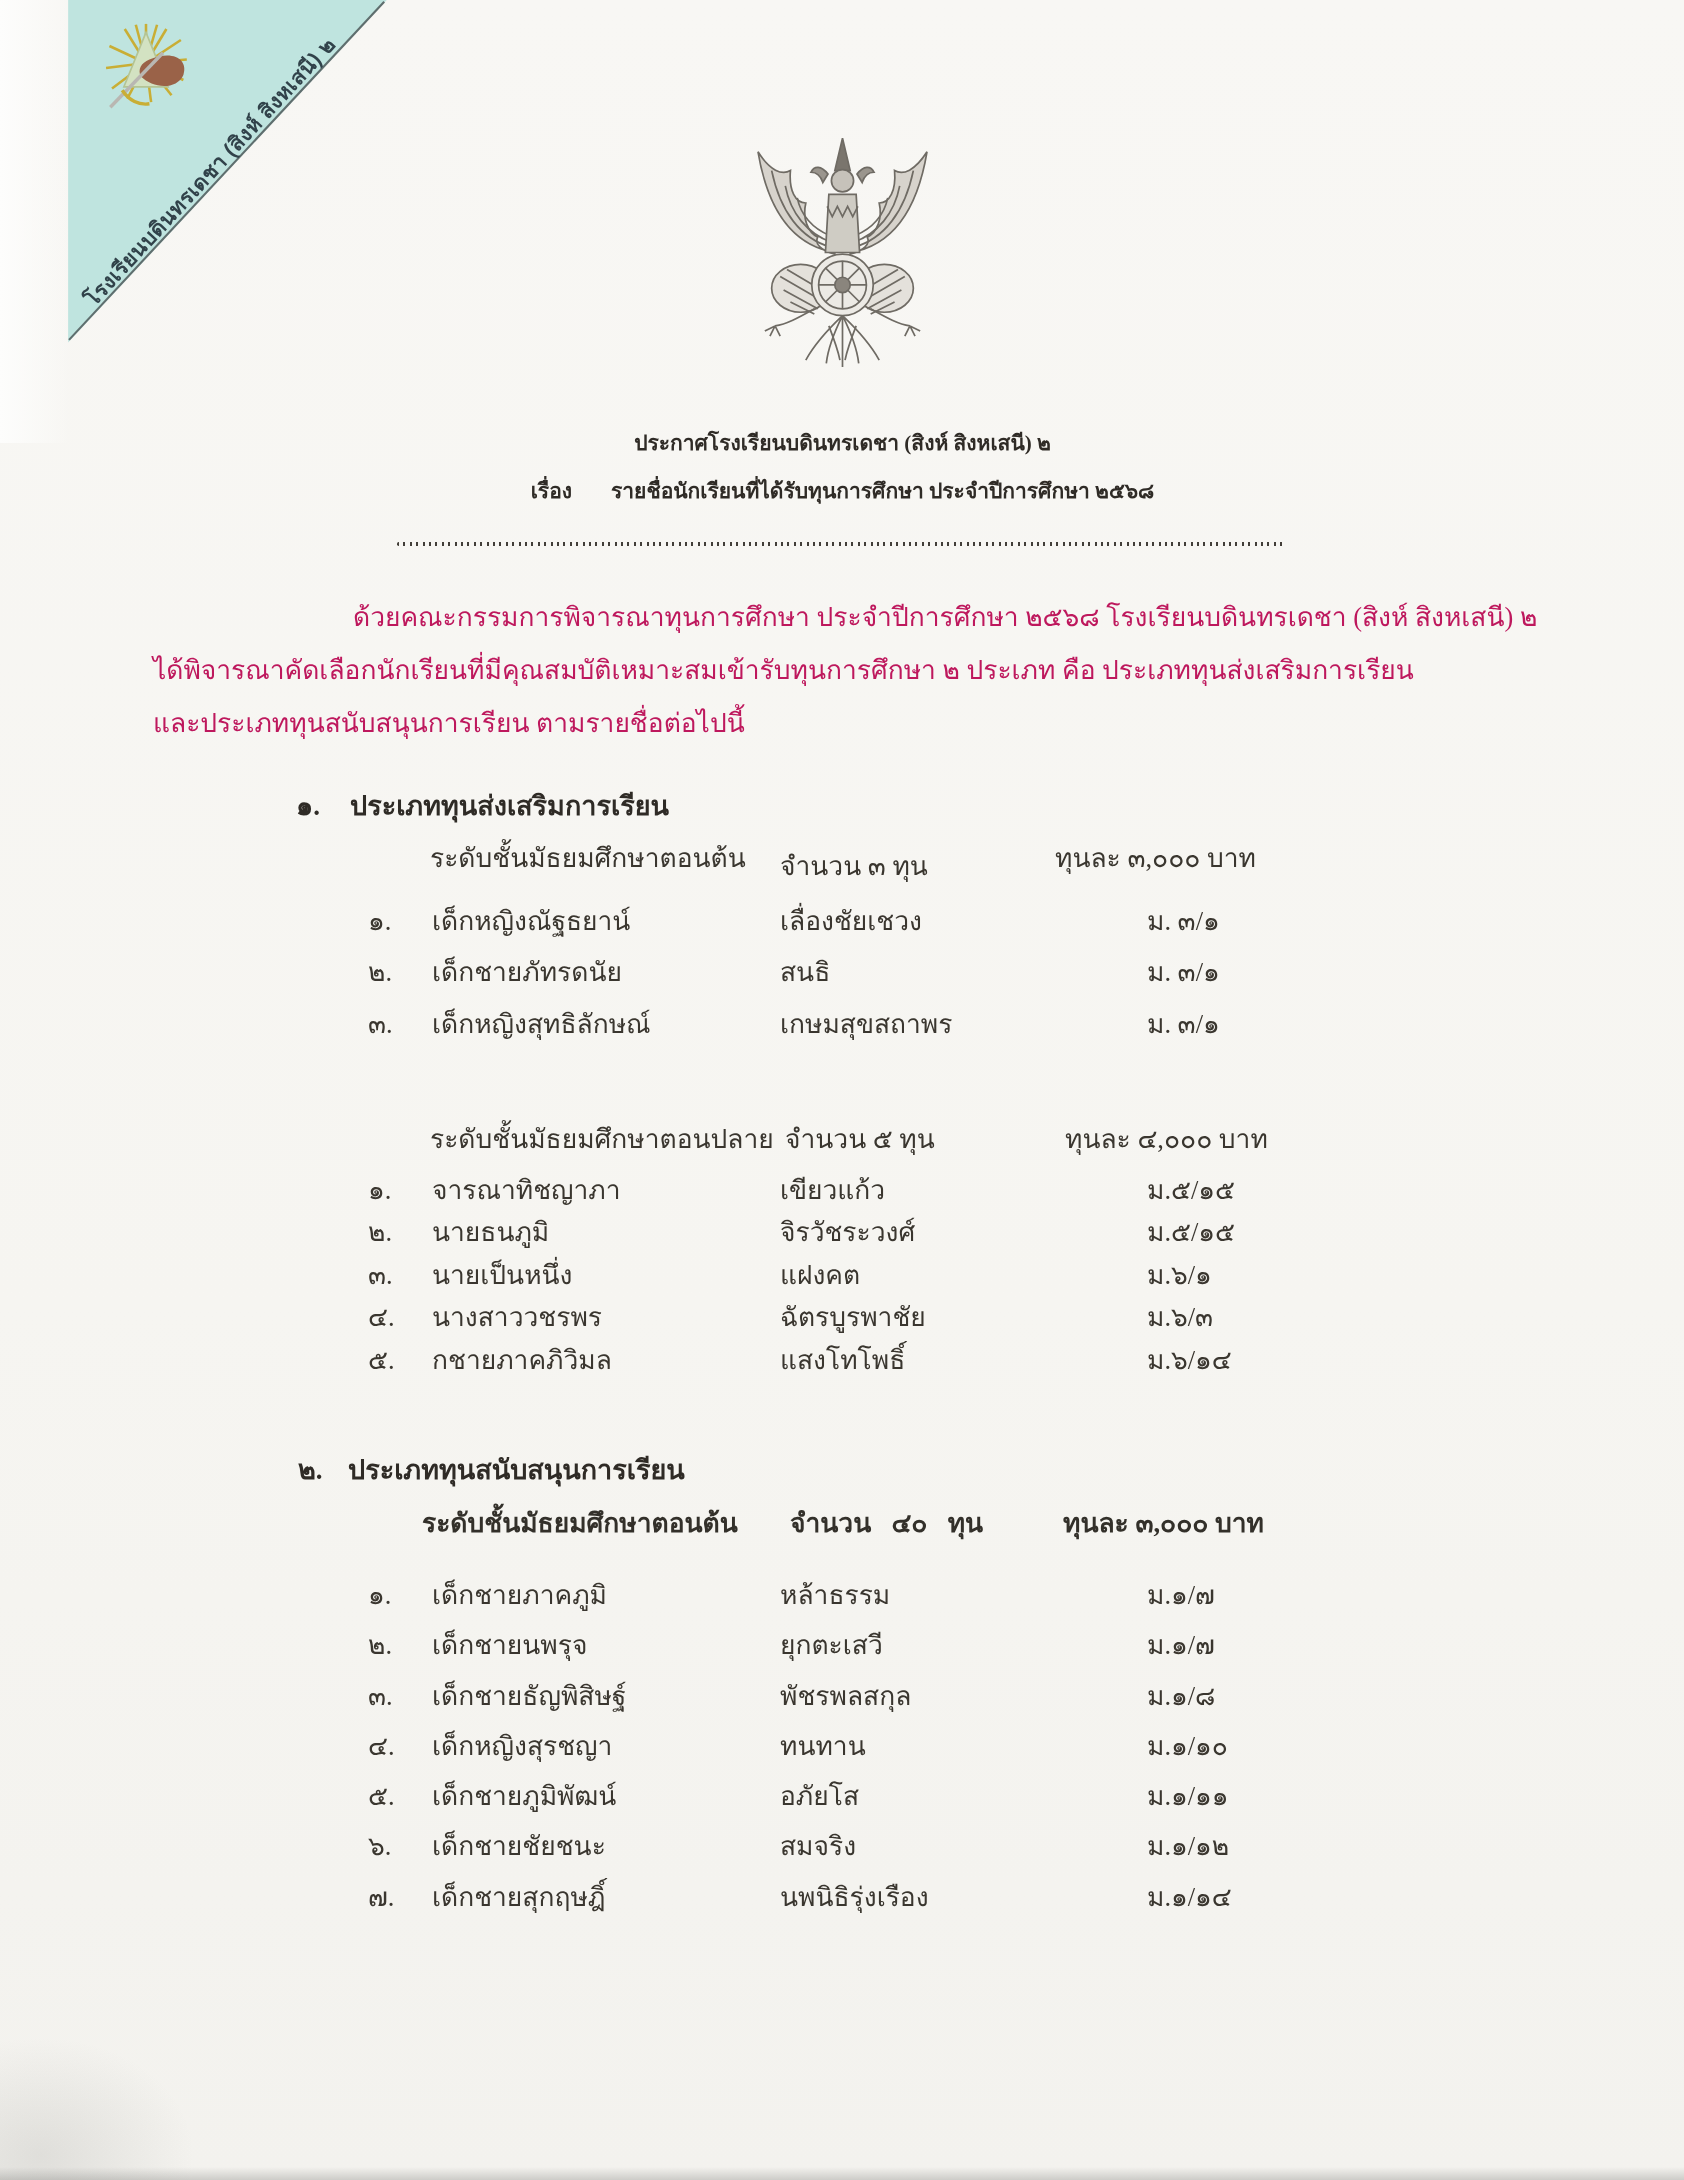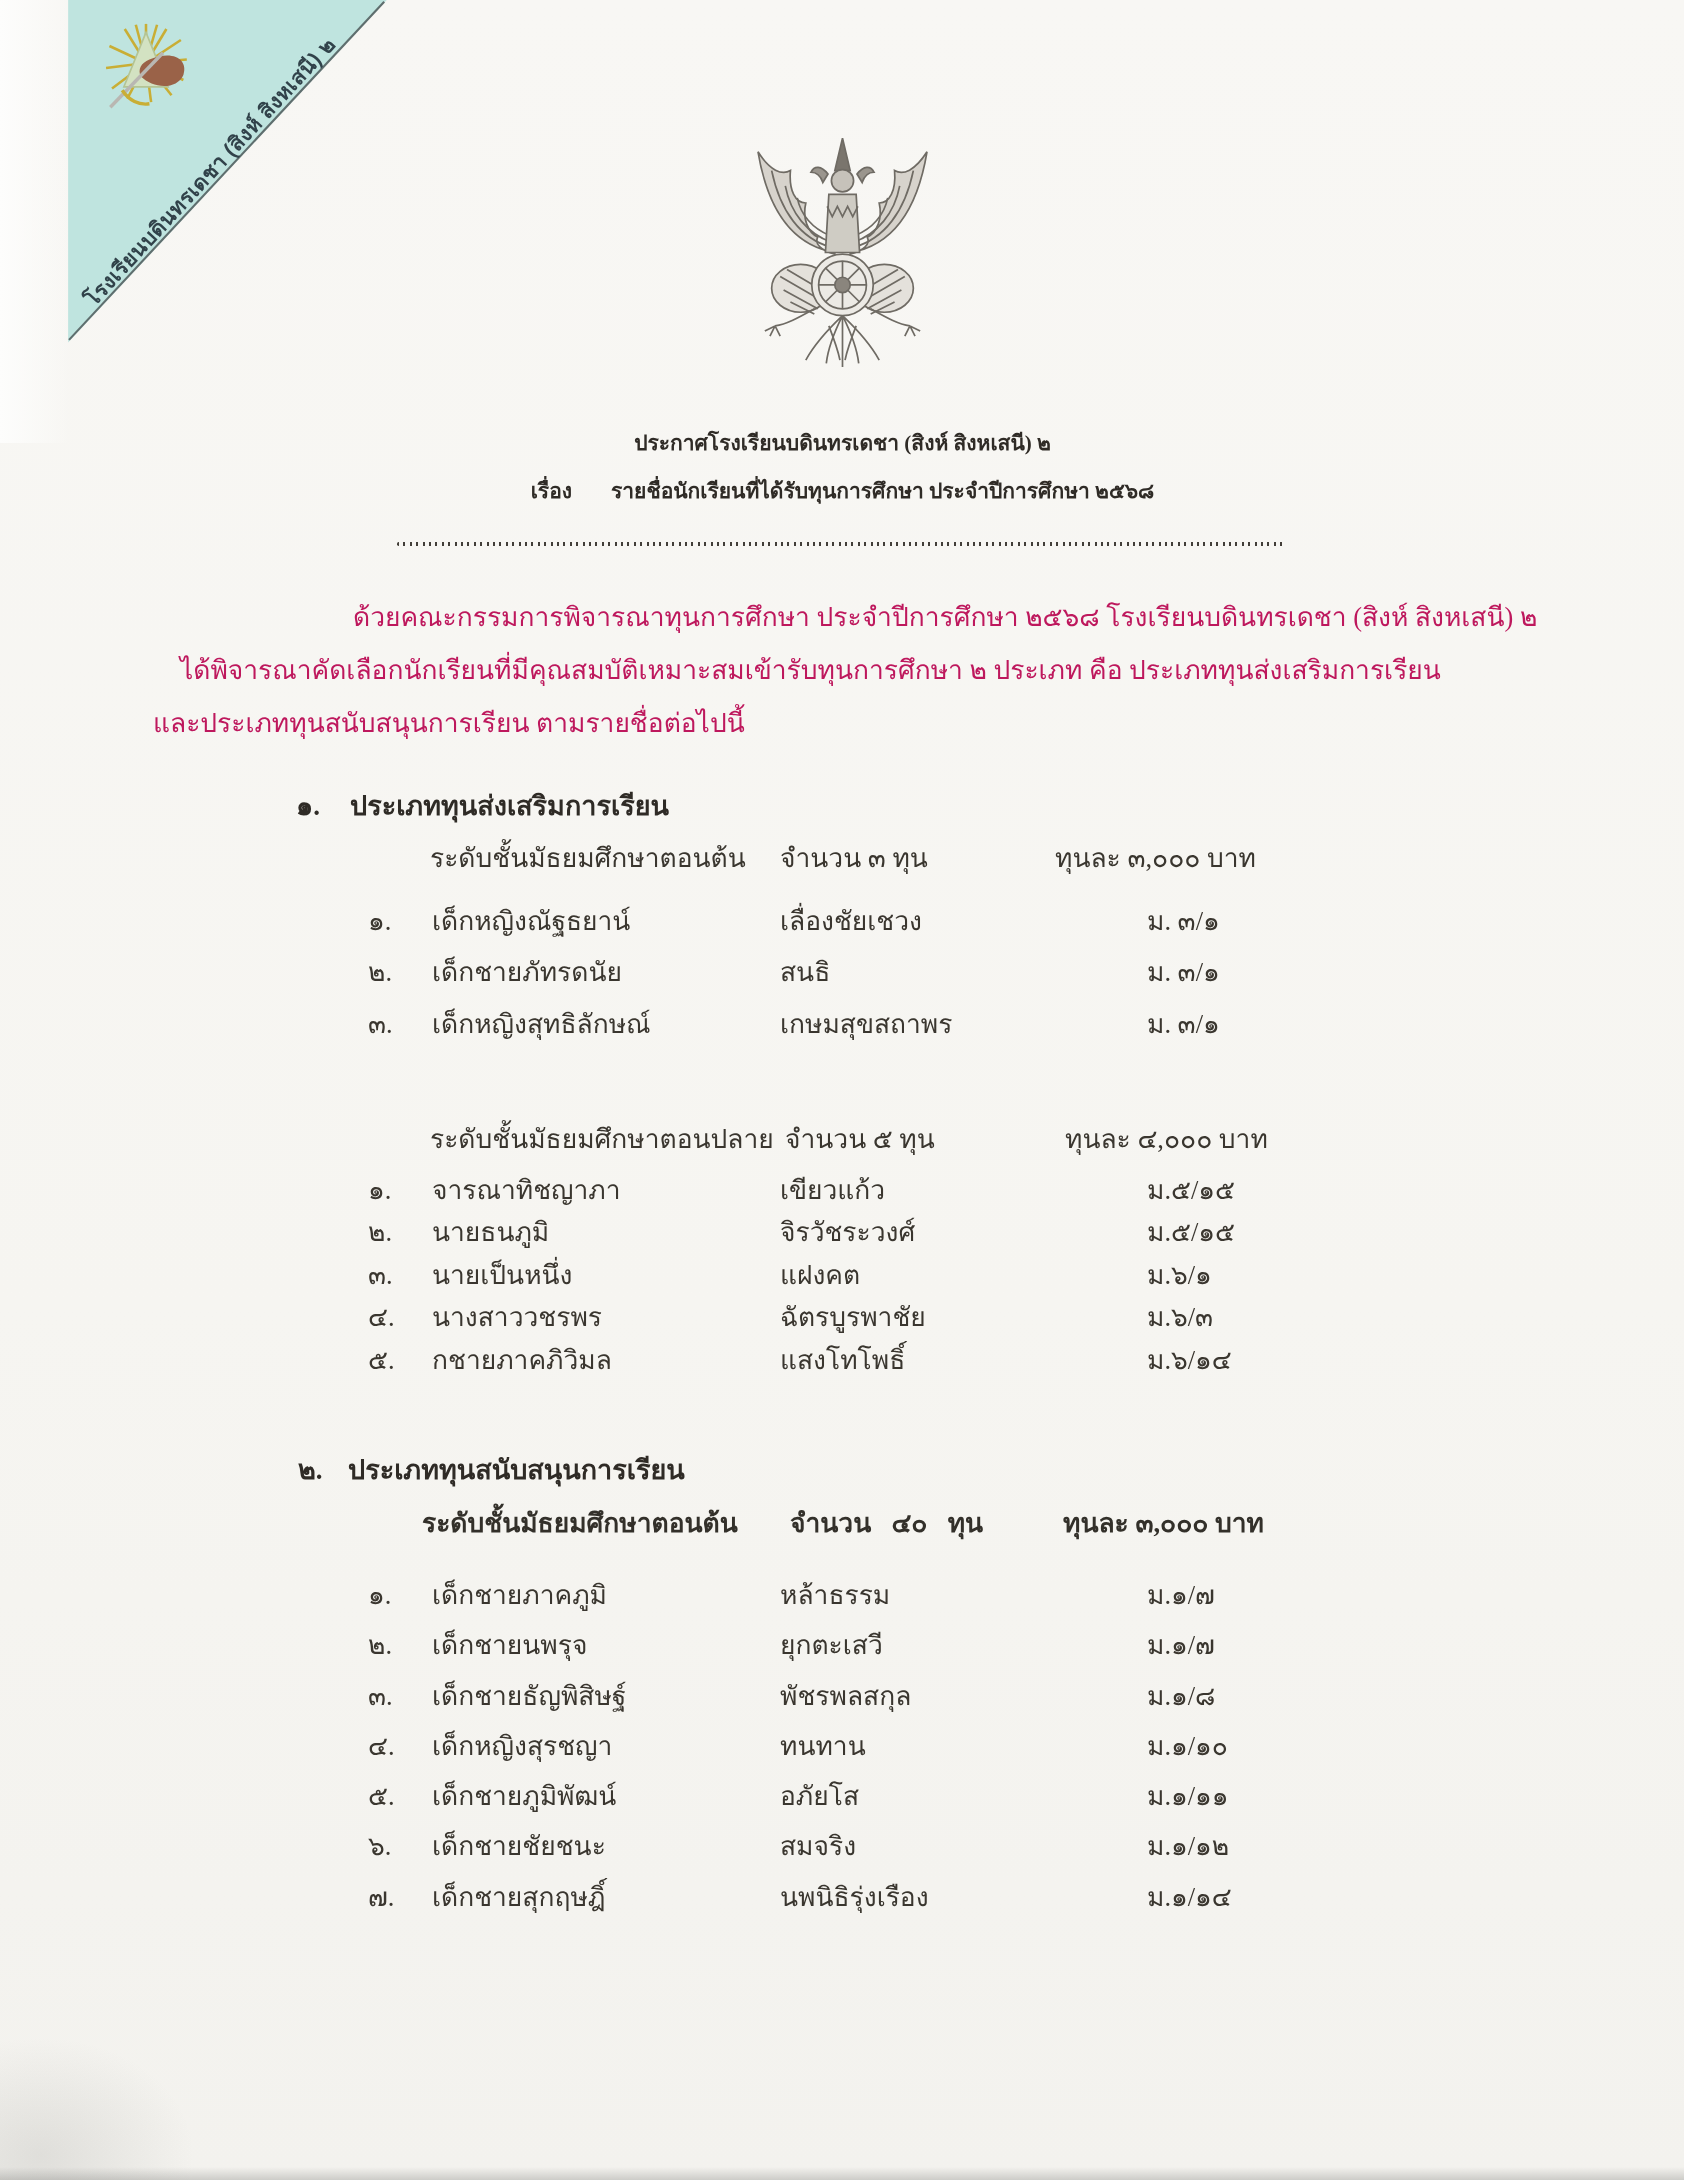--- a/index.html
+++ b/index.html
@@ -135,35 +135,35 @@
 </div>
 <div class="line center t-title" style="top:474px;">
   <span style="position:static;margin-right:39px;">เรื่อง</span><span style="position:static;">รายชื่อนักเรียนที่ได้รับทุนการศึกษา ประจำปีการศึกษา ๒๕๖๘</span>
 </div>
 
 <div class="dotline"></div>
 
 <div class="line t-body" style="top:596px;">
   <span style="left:353px;">ด้วยคณะกรรมการพิจารณาทุนการศึกษา ประจำปีการศึกษา ๒๕๖๘ โรงเรียนบดินทรเดชา (สิงห์ สิงหเสนี) ๒</span>
 </div>
-<div class="line t-body" style="top:649px;margin-left:27px;">
+<div class="line t-body" style="top:649px;">
   <span style="left:153px;">ได้พิจารณาคัดเลือกนักเรียนที่มีคุณสมบัติเหมาะสมเข้ารับทุนการศึกษา ๒ ประเภท คือ ประเภททุนส่งเสริมการเรียน</span>
 </div>
 <div class="line t-body" style="top:702px;">
   <span style="left:153px;">และประเภททุนสนับสนุนการเรียน ตามรายชื่อต่อไปนี้</span>
 </div>
 
 <div class="line t-head" style="top:784px;">
   <span style="left:296px;">๑.</span>
   <span style="left:350px;">ประเภททุนส่งเสริมการเรียน</span>
 </div>
 
 <div class="line t-sub" style="top:837px;">
   <span style="left:430px;">ระดับชั้นมัธยมศึกษาตอนต้น</span>
-  <span style="left:780px;">จำนวน ๓ ทุน</span>
+  <span style="left:780px;margin-top:8px;">จำนวน ๓ ทุน</span>
   <span style="left:1055px;">ทุนละ ๓,๐๐๐ บาท</span>
 </div>
 
 <div class="trow" style="top:900px;">
   <span class="c-no">๑.</span>
   <span class="c-name">เด็กหญิงณัฐธยาน์</span>
   <span class="c-sur">เลื่องชัยเชวง</span>
   <span class="c-cls">ม. ๓/๑</span>
 </div>
 <div class="trow" style="top:951px;">

